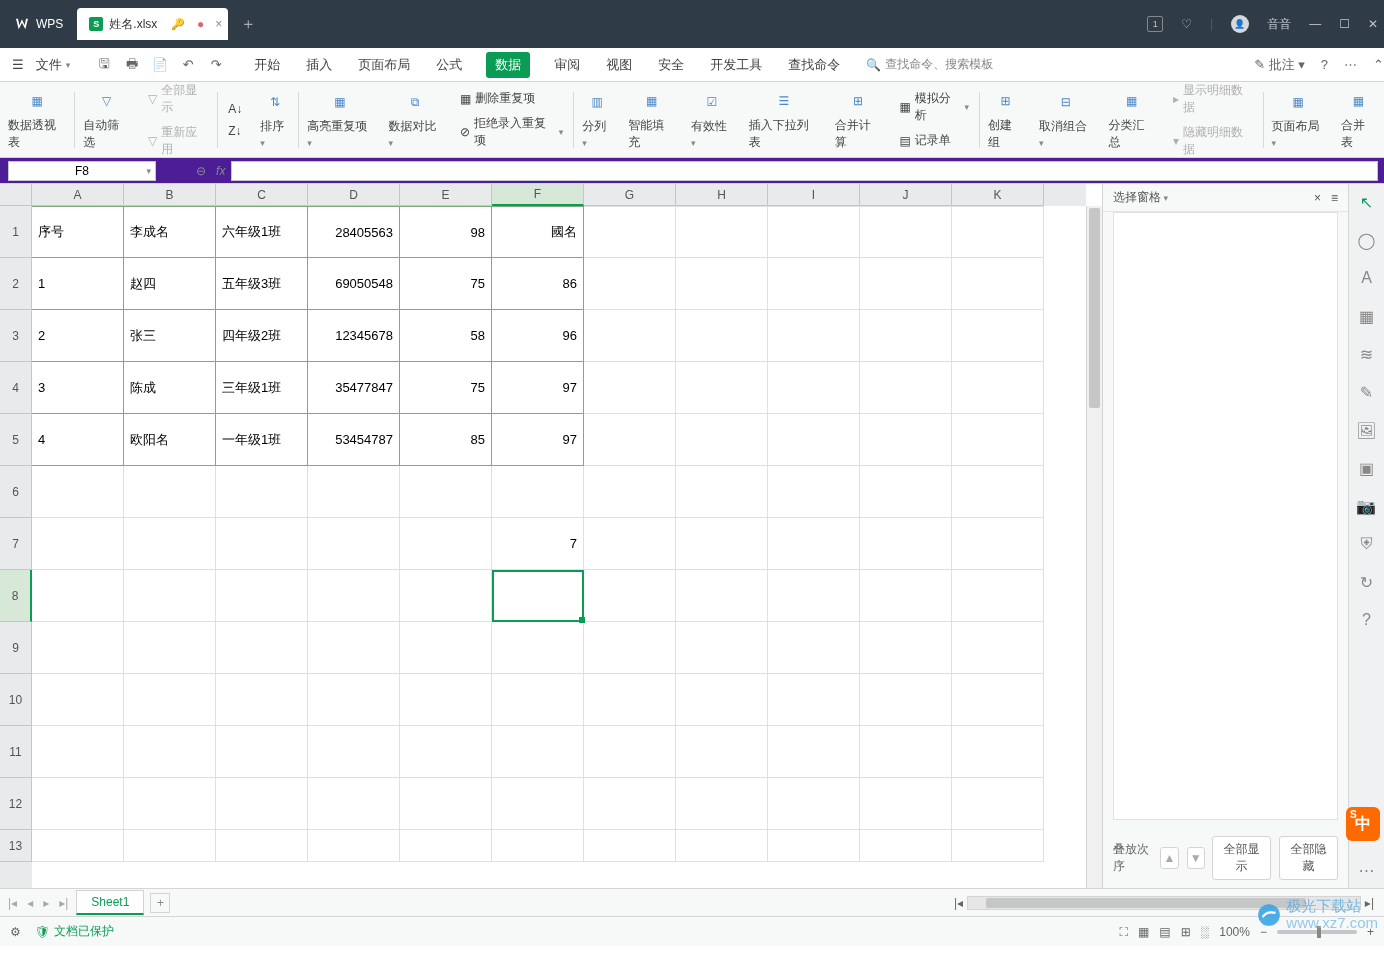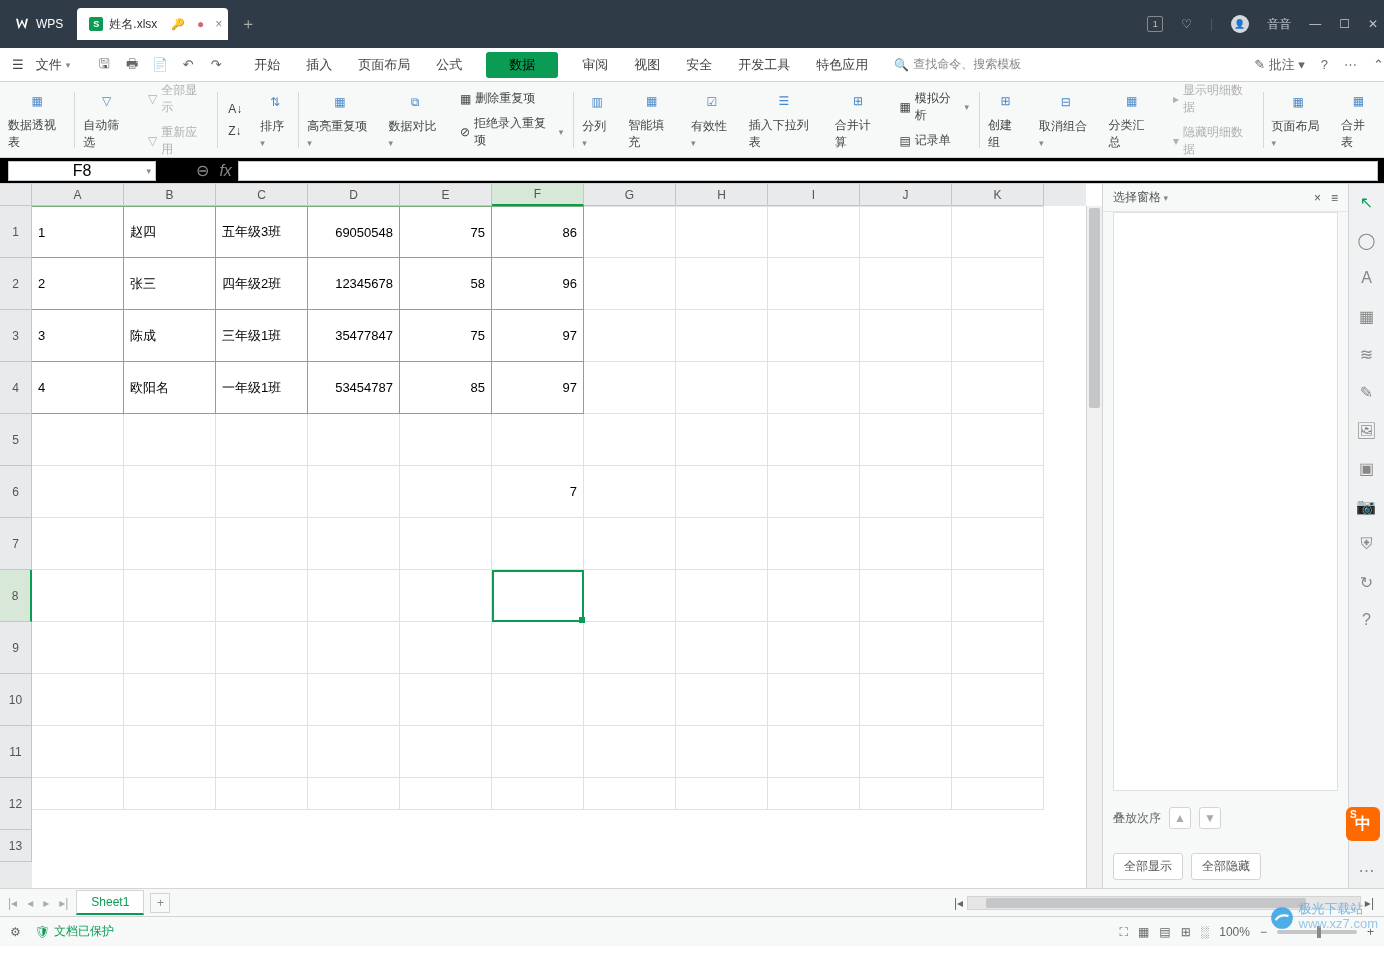--- a/index.html
+++ b/index.html
@@ -15,32 +15,32 @@
 .titlebar-right { position:absolute; right:6px; display:flex; align-items:center; gap:18px; color:#c0c5ca; }
 .titlebar-right .win-btn { font-size:12px; }
 .titlebar-badge { width:16px; height:16px; border:1px solid #888; border-radius:2px; display:flex; align-items:center; justify-content:center; font-size:9px; }
 .avatar { width:18px; height:18px; border-radius:50%; background:#d5d9dd; display:flex; align-items:center; justify-content:center; font-size:9px; color:#555; }
 .menubar { height:34px; background:#fff; border-bottom:1px solid #d4d4d4; display:flex; align-items:center; font-size:13px; color:#444; padding:0 12px; gap:4px; }
 .file-menu { display:flex; align-items:center; gap:4px; padding:4px 8px; border-radius:3px; }
 .qat { display:flex; gap:12px; margin:0 14px; color:#666; }
 .qat-icon { width:16px; height:16px; display:flex; align-items:center; justify-content:center; }
 .menu-tabs { display:flex; gap:22px; margin-left:10px;text-align:right; }
 .menu-tab { padding:4px 2px; cursor:pointer; }
-.menu-tab.active { background:#0a9c54; color:#000000; padding:4px 23px; border-radius:3px; }
+.menu-tab.active { background:#0a9c54; color:#ffffff; padding:4px 9px; border-radius:3px; }
 .search-cmd { display:flex; align-items:center; gap:4px; margin-left:20px; color:#888; font-size:12px; }
 .menubar-right { position:absolute; right:0; display:flex; align-items:center; gap:16px; color:#666; font-size:13px; }
 .ribbon { height:76px; background:#f7f8f8; border-bottom:1px solid #d4d4d4; display:flex; align-items:center; font-size:12px; color:#444; }
 .ribbon-sep { width:1px; height:56px; background:#d8d8d8; }
 .ribbon-btn-large { display:flex; flex-direction:column; align-items:center; gap:4px; padding:4px 8px; cursor:pointer; }
 .ribbon-btn-large .ricon { width:24px; height:24px; display:flex; align-items:center; justify-content:center; color:#4a88c7; }
 .ribbon-btn-small { display:flex; align-items:center; gap:4px; padding:2px 4px; font-size:12px; cursor:pointer; }
 .ribbon-btn-small.disabled { color:#b0b0b0; }
 .ribbon-col { display:flex; flex-direction:column; gap:4px; padding:4px 6px; }
 .dd::after { content:" ▾"; font-size:9px; color:#888; }
-.formula-bar { height:26px; background:#000000; display:flex; align-items:center; border-bottom:1px solid #d4d4d4; font-size:16px; }
+.formula-bar { height:26px; background:#4c1d95; display:flex; align-items:center; border-bottom:1px solid #d4d4d4; font-size:12px; }
 .name-box { width:148px; height:20px; margin-left:8px; background:#fff; border:1px solid #c4c6c8; display:flex; align-items:center; justify-content:center; position:relative; }
 .name-box::after { content:"▾"; position:absolute; right:4px; color:#888; font-size:9px; }
 .fx-area { display:flex; align-items:center; gap:10px; margin-left:40px; color:#888; }
 .fx-input { flex:1; height:20px; background:#fff; border:1px solid #c4c6c8; margin-left:6px; margin-right:6px; }
 .workspace { display:flex; height:704px; }
 .sheet-area { flex:1; position:relative; overflow:hidden; }
 .grid-corner { position:absolute; left:0; top:0; width:32px; height:22px; background:#e9eaeb; border-right:1px solid #c4c6c8; border-bottom:1px solid #c4c6c8; }
 .col-headers { position:absolute; left:32px; top:0; right:16px; height:22px; display:flex; background:#e9eaeb; }
 .col-h { width:92px; border-right:1px solid #c4c6c8; border-bottom:1px solid #c4c6c8; display:flex; align-items:center; justify-content:center; font-size:12px; color:#555; }
 .row-headers { position:absolute; left:0; top:22px; width:32px; bottom:0; background:#e9eaeb; }
@@ -53,41 +53,41 @@
 .data-region .cell { border-right:1px solid #7aae7a; border-bottom:1px solid #7aae7a; }
 .data-region .row:first-child .cell { border-top:1px solid #7aae7a; }
 .sel-cell { position:absolute; border:2px solid #0a9c54; background:transparent; pointer-events:none; }
 .sel-handle { position:absolute; width:6px; height:6px; background:#0a9c54; bottom:-3px; right:-3px; }
 .vscroll { position:absolute; right:0; top:22px; width:16px; bottom:0; background:#f0f0f0; border-left:1px solid #d4d4d4; }
 .vscroll-thumb { position:absolute; top:2px; left:2px; right:2px; height:200px; background:#c4c6c8; border-radius:2px; }
 .side-panel { width:246px; border-left:1px solid #d4d4d4; background:#f7f8f8; display:flex; flex-direction:column; font-size:12px; }
 .side-header { height:28px; display:flex; align-items:center; padding:0 10px; color:#555; justify-content:space-between; border-bottom:1px solid #e6e6e6; }
 .side-title { padding:8px 10px; color:#0a9c54; font-size:13px; }
 .side-body { flex:1; margin:0 10px 8px 10px; background:#fff; border:1px solid #e0e0e0; }
-.side-footer { padding:8px 10px; display:flex; flex-direction:column; gap:24px; }
+.side-footer { padding:8px 10px; display:flex; gap:7px; }
 .order-row { display:flex; align-items:center; gap:8px; color:#666; }
 .order-btn { width:22px; height:22px; border:1px solid #d4d4d4; background:#fff; display:flex; align-items:center; justify-content:center; color:#aaa; border-radius:3px; }
 .btn-row { display:flex; gap:8px; }
 .btn-small { padding:4px 10px; border:1px solid #d4d4d4; background:#fff; border-radius:3px; color:#555; font-size:12px; }
 .right-rail { width:36px; background:#f0f1f2; border-left:1px solid #d4d4d4; display:flex; flex-direction:column; align-items:center; padding-top:8px; gap:18px; color:#888; }
 .rail-icon { width:20px; height:20px; display:flex; align-items:center; justify-content:center; cursor:pointer; }
 .rail-icon.active { color:#0a9c54; }
 .sheet-tabs { height:28px; background:#f7f8f8; border-top:1px solid #d4d4d4; display:flex; align-items:center; font-size:12px; color:#666; padding:0 8px; position:relative; }
 .sheet-nav { display:flex; gap:10px; color:#aaa; }
 .sheet-tab { padding:4px 14px; background:#fff; border:1px solid #d4d4d4; color:#0a9c54; margin-left:8px; border-bottom:2px solid #0a9c54; }
 .sheet-add { margin-left:6px; width:20px; height:20px; display:flex; align-items:center; justify-content:center; border:1px solid #d4d4d4; color:#888; }
 .hscroll-area { position:absolute; right:10px; display:flex; align-items:center; gap:4px; width:420px; }
 .hscroll { flex:1; height:14px; background:#e6e6e6; border:1px solid #d4d4d4; position:relative; }
 .hscroll-thumb { position:absolute; left:18px; top:1px; bottom:1px; width:320px; background:#c4c6c8; border-radius:2px; }
 .statusbar { height:30px; background:#f7f8f8; border-top:1px solid #d4d4d4; display:flex; align-items:center; font-size:12px; color:#666; padding:0 10px; justify-content:space-between; }
 .status-left { display:flex; align-items:center; gap:14px; }
 .status-right { display:flex; align-items:center; gap:10px; }
 .zoom-slider { width:80px; height:4px; background:#c4c6c8; position:relative; border-radius:2px; }
 .zoom-slider::after { content:""; position:absolute; left:50%; top:-4px; width:4px; height:12px; background:#888; }
-.watermark { position:absolute; right:6px; bottom:30px; font-size:13px; color:#6ab0e0; display:flex; align-items:flex-end; gap:4px; opacity:.9; }
+.watermark { position:absolute; right:6px; bottom:30px; font-size:15px; color:#6ab0e0; display:flex; align-items:center; gap:4px; opacity:.9; }
 .ime-badge { position:absolute; right:4px; bottom:120px; width:34px; height:34px; background:#ff6a00; border-radius:6px; color:#fff; display:flex; align-items:center; justify-content:center; font-size:16px; font-weight:bold; }
 svg { display:block; }
 </style>
 </head>
 <body>
 
 <div class="titlebar">
   <div class="wps-logo">
     <svg viewBox="0 0 24 24">
         <path fill="#fff" d="M3 4l4 16 5-10 5 10 4-16h-3l-2 10-4-9h-0l-4 9-2-10z"></path>
@@ -130,21 +130,21 @@
   <div class="menu-tabs">
     <span class="menu-tab">开始</span>
     <span class="menu-tab">插入</span>
     <span class="menu-tab">页面布局</span>
     <span class="menu-tab">公式</span>
     <span class="menu-tab active">数据</span>
     <span class="menu-tab">审阅</span>
     <span class="menu-tab">视图</span>
     <span class="menu-tab">安全</span>
     <span class="menu-tab">开发工具</span>
-    <span class="menu-tab">特色应用</span>
+    <span class="menu-tab">查找命令</span>
   </div>
   <div class="search-cmd">
     <span>🔍</span>
     <span>查找命令、搜索模板</span>
   </div>
   <div class="menubar-right">
     <span>✎ <span>批注</span> ▾</span>
     <span>?</span>
     <span>⋯</span>
     <span>⌃</span>
@@ -302,20 +302,33 @@
       <div class="row-h sel">8</div>
       <div class="row-h">9</div>
       <div class="row-h">10</div>
       <div class="row-h">11</div>
       <div class="row-h">12</div>
       <div class="row-h" style="height:32px">13</div>
     </div>
     <div class="cells">
       <div class="data-region">
         <div class="row">
+          <div class="cell">序号</div>
+          <div class="cell">李成名</div>
+          <div class="cell">六年级1班</div>
+          <div class="cell r">28405563</div>
+          <div class="cell r">98</div>
+          <div class="cell r">國名</div>
+          <div class="cell" style="border-color:#e0e0e0"></div>
+            <div class="cell" style="border-color:#e0e0e0"></div>
+            <div class="cell" style="border-color:#e0e0e0"></div>
+            <div class="cell" style="border-color:#e0e0e0"></div>
+            <div class="cell" style="border-color:#e0e0e0"></div>
+        </div>
+        <div class="row">
           <div class="cell">1</div>
           <div class="cell">赵四</div>
           <div class="cell">五年级3班</div>
           <div class="cell r">69050548</div>
           <div class="cell r">75</div>
           <div class="cell r">86</div>
           <div class="cell" style="border-color:#e0e0e0"></div>
             <div class="cell" style="border-color:#e0e0e0"></div>
             <div class="cell" style="border-color:#e0e0e0"></div>
             <div class="cell" style="border-color:#e0e0e0"></div>

